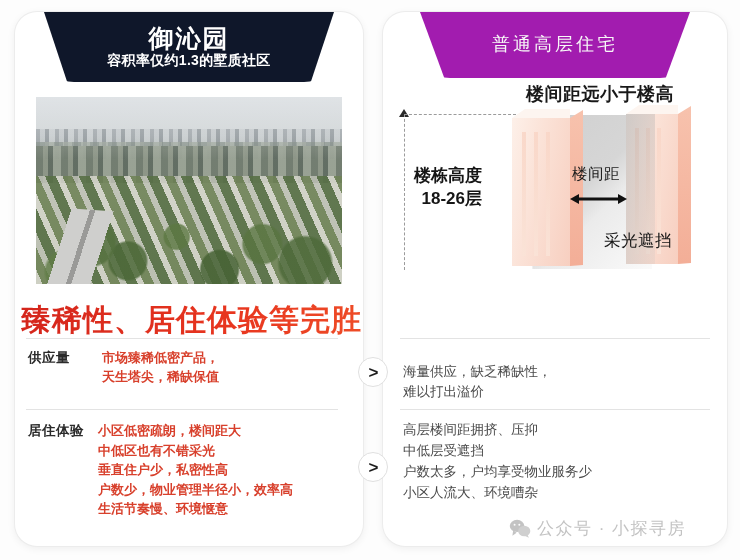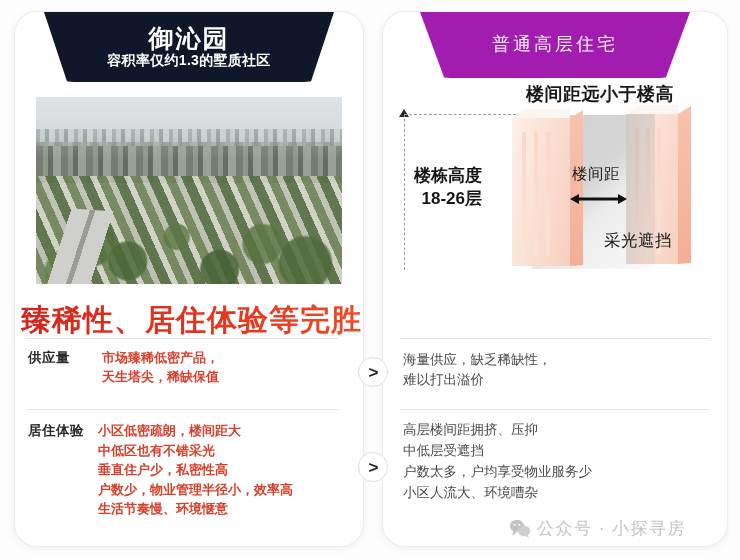--- a/index.html
+++ b/index.html
@@ -182,21 +182,21 @@
   }
 
   #row-l2 { left: 28px; top: 421px; width: 312px; }
   #row-l2 .row-label { width: 64px; }
   #row-l2 .row-lines { margin-left: 6px; }
   #row-l2 .row-lines span {
     color: #d8402c; font-size: 13px; font-weight: 700; line-height: 19.5px;
   }
 
   
-  #row-r1 { left: 403px; top: 350px; width: 300px; align-items: center; }
+  #row-r1 { left: 403px; top: 362px; width: 300px; align-items: center; }
   #row-r1 span { color: #4a4a4a; font-size: 13.5px; line-height: 20px; }
 
   #row-r2 { left: 403px; top: 419px; width: 312px; }
   #row-r2 span { color: #4a4a4a; font-size: 13.5px; line-height: 21px; }
 
   
   .divider {
     position: absolute;
     height: 1px;
     background: #e3e3e3;

